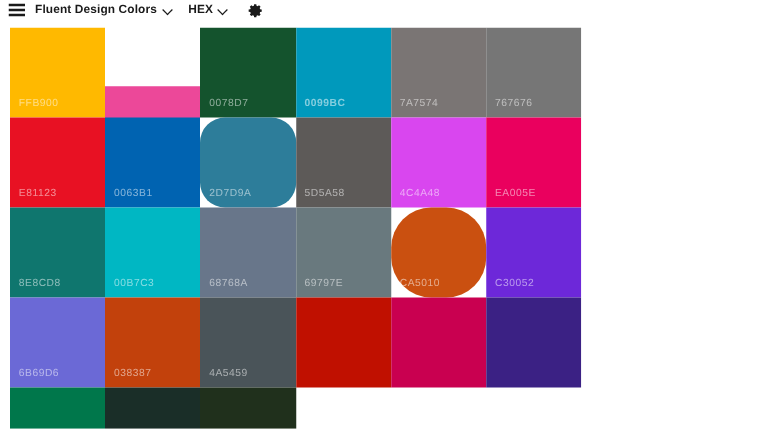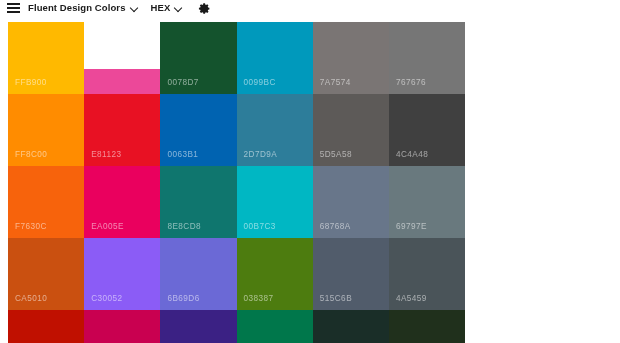--- a/index.html
+++ b/index.html
@@ -151,79 +151,70 @@
     <div id="grid">
         <div class="swatch" style="background: rgb(255, 185, 0);">
           <span class="swatch-label">FFB900</span>
         </div>
         <div class="swatch" style="background: #ec4899; margin-top: 47px;">
           <span class="swatch-label">E74856</span>
         </div>
         <div class="swatch" style="background: #14532d;">
           <span class="swatch-label">0078D7</span>
         </div>
-        <div class="swatch" style="background: rgb(0, 153, 188);">
+        <div class="swatch" style="background: rgb(0, 153, 188); font-weight: bold;">
           <span class="swatch-label">0099BC</span>
         </div>
         <div class="swatch" style="background: rgb(122, 117, 116);">
           <span class="swatch-label">7A7574</span>
         </div>
         <div class="swatch" style="background: rgb(118, 118, 118);">
           <span class="swatch-label">767676</span>
         </div>
-        <div class="swatch" style="background: rgb(255, 140, 0);">
-          <span class="swatch-label">FF8C00</span>
-        </div>
         <div class="swatch" style="background: rgb(232, 17, 35);">
           <span class="swatch-label">E81123</span>
         </div>
         <div class="swatch" style="background: rgb(0, 99, 177);">
           <span class="swatch-label">0063B1</span>
         </div>
-        <div class="swatch" style="background: rgb(45, 125, 154);">
+        <div class="swatch" style="background: rgb(45, 125, 154); border-radius: 20px;">
           <span class="swatch-label">2D7D9A</span>
         </div>
         <div class="swatch" style="background: rgb(93, 90, 88);">
           <span class="swatch-label">5D5A58</span>
         </div>
-        <div class="swatch" style="background: #404040;">
+        <div class="swatch" style="background: #d946ef;">
           <span class="swatch-label">4C4A48</span>
-        </div>
-        <div class="swatch" style="background: rgb(247, 99, 12);">
-          <span class="swatch-label">F7630C</span>
         </div>
         <div class="swatch" style="background: rgb(234, 0, 94);">
           <span class="swatch-label">EA005E</span>
         </div>
         <div class="swatch" style="background: #0f766e;">
           <span class="swatch-label">8E8CD8</span>
         </div>
         <div class="swatch" style="background: rgb(0, 183, 195);">
           <span class="swatch-label">00B7C3</span>
         </div>
         <div class="swatch" style="background: rgb(104, 118, 138);">
           <span class="swatch-label">68768A</span>
         </div>
         <div class="swatch" style="background: rgb(105, 121, 126);">
           <span class="swatch-label">69797E</span>
         </div>
-        <div class="swatch" style="background: rgb(202, 80, 16);">
+        <div class="swatch" style="background: rgb(202, 80, 16); border-radius: 32px;">
           <span class="swatch-label">CA5010</span>
         </div>
-        <div class="swatch" style="background: #8b5cf6;">
+        <div class="swatch" style="background: #6d28d9;">
           <span class="swatch-label">C30052</span>
         </div>
         <div class="swatch" style="background: rgb(107, 105, 214);">
           <span class="swatch-label">6B69D6</span>
         </div>
-        <div class="swatch" style="background: #4d7c0f;">
+        <div class="swatch" style="background: #c2410c;">
           <span class="swatch-label">038387</span>
-        </div>
-        <div class="swatch" style="background: rgb(81, 92, 107);">
-          <span class="swatch-label">515C6B</span>
         </div>
         <div class="swatch" style="background: rgb(74, 84, 89);">
           <span class="swatch-label">4A5459</span>
         </div>
         <div class="swatch partial" style="background: rgb(192, 16, 0);"></div>
         <div class="swatch partial" style="background: rgb(201, 0, 80);"></div>
         <div class="swatch partial" style="background: rgb(59, 33, 132);"></div>
         <div class="swatch partial" style="background: rgb(0, 119, 75);"></div>
         <div class="swatch partial" style="background: rgb(26, 46, 40);"></div>
         <div class="swatch partial" style="background: rgb(32, 48, 28);"></div>

